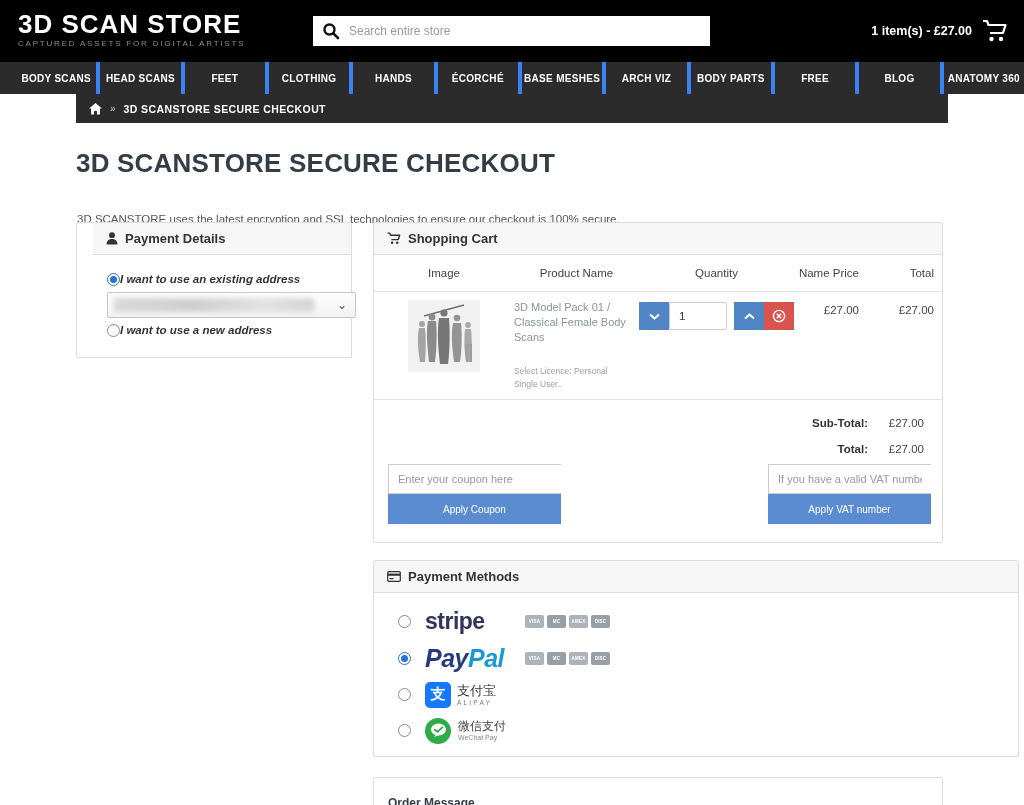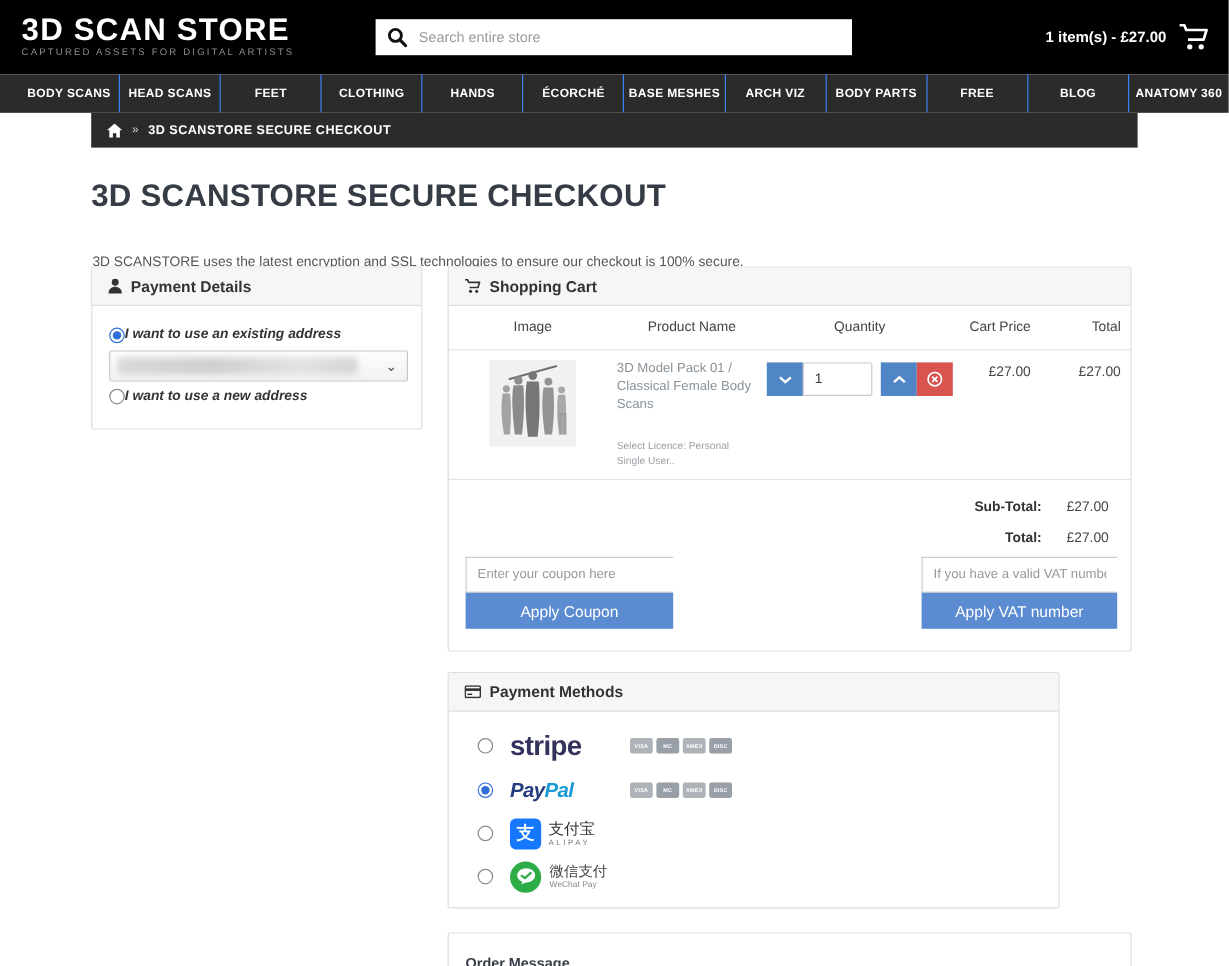--- a/index.html
+++ b/index.html
@@ -14,35 +14,35 @@
   .logo-title { color:#fff; font-size:26px; font-weight:bold; letter-spacing:1px; line-height:28px; }
   .logo-tag { color:#8d8d8d; font-size:8px; letter-spacing:1.8px; margin-top:1px; }
   .searchbox { position:absolute; left:313px; top:16px; width:397px; height:30px; background:#fff; display:flex; align-items:center; }
   .search-icon-wrap { width:36px; height:30px; display:flex; align-items:center; justify-content:center; flex:0 0 36px; }
   .searchbox input { flex:1; height:28px; border:none; outline:none; font-size:12px; color:#0c4a6e; font-family:"Liberation Sans",sans-serif; }
   .searchbox input::placeholder { color:#9a9a9a; }
   .cartinfo { position:absolute; right:16px; top:0; height:62px; display:flex; align-items:center; gap:10px; }
   .cartinfo .cart-text { color:#fff; font-size:12.5px; font-weight:bold; }
   
   .nav { position:absolute; left:0; top:62px; width:1024px; height:32px; background:#2b2b2b; display:flex; }
-  .nav-item { flex:1; display:flex; align-items:center; justify-content:center; color:#fff; font-size:10px; font-weight:bold; letter-spacing:.3px; border-left:1px solid #3b82f6; cursor:pointer; white-space:nowrap; }
+  .nav-item { flex:1; display:flex; align-items:center; justify-content:center; color:#fff; font-size:10px; font-weight:bold; letter-spacing:.3px; border-left:4px solid #3b82f6; cursor:pointer; white-space:nowrap; }
   .nav-item:first-child { border-left:none;margin-left:16px; }
   
   .breadcrumb { position:absolute; left:76px; top:94px; width:872px; height:29px; background:#2b2b2b; display:flex; align-items:center; padding-left:13px; gap:8px; }
   .breadcrumb .sep { color:#cfcfcf; font-size:10px; }
   .breadcrumb .bc-label { color:#fff; font-size:10.5px; font-weight:bold; letter-spacing:.4px; }
   
   .page-title { position:absolute; left:76px; top:148px; font-size:26px; font-weight:bold; color:#363c46; letter-spacing:.2px; }
   .page-sub { position:absolute; left:77px; top:193px; font-size:11.5px; color:#555;margin-top:20px; }
   
   .panel { position:absolute; background:#fff; border:1px solid #ddd; border-radius:2px; }
   .panel-head { height:32px; background:#f6f6f6; border-bottom:1px solid #ddd; display:flex; align-items:center; gap:7px; padding-left:13px; font-size:13px; font-weight:bold; color:#333; }
-  #payment-details { left:76px; top:222px; width:276px; height:136px; }
+  #payment-details { left:76px; top:222px; width:276px; height:136px;padding-left:16px; }
   #shopping-cart   { left:373px; top:222px; width:570px; height:321px; }
-  #payment-methods { left:373px; top:560px; width:510px; height:197px; }
+  #payment-methods { left:373px; top:560px; width:646px; height:197px; }
   #order-message   { left:373px; top:777px; width:570px; height:90px; }
   
   .pd-body { padding:12px 14px; }
   .radio-row { display:flex; align-items:flex-start; gap:0; margin:6px 0;font-style:italic; }
   .radio { width:13px; height:13px; border-radius:50%; border:1px solid #8a8a8a; background:#fff; flex:0 0 13px; position:relative; cursor:pointer; }
   .radio.checked { border:1.5px solid #2e6ed8; }
   .radio.checked::after { content:""; position:absolute; left:2px; top:2px; width:7px; height:7px; border-radius:50%; background:#2e6ed8; }
   .radio-label { font-size:11.5px; font-weight:bold; color:#333; }
   .select-box { margin:6px 0 6px 0; width:249px; height:26px; border:1px solid #c6c6c6; border-radius:2px; background:linear-gradient(#fdfdfd,#f2f2f2); position:relative; display:flex; align-items:center; cursor:pointer; }
   .select-blur { margin-left:6px; width:200px; height:14px; border-radius:3px; background:linear-gradient(90deg,#d8d8d8,#cfcfcf 40%,#e2e2e2 75%,#d5d5d5); filter:blur(2.5px); }
@@ -64,26 +64,26 @@
   .totals { margin-top:10px; }
   .totals-row { display:flex; justify-content:flex-end; align-items:center; height:26px; padding-right:18px; }
   .totals-label { font-size:11.5px; font-weight:bold; color:#333; width:70px; text-align:right; }
   .totals-value { font-size:11.5px; color:#444; width:56px; text-align:right; }
   .coupon-bar { position:absolute; left:14px; right:11px; top:241px; display:flex; justify-content:space-between; }
   .coupon-group { display:flex;flex-direction:column; }
   .coupon-group input { height:30px; border:1px solid #ccc; border-right:none; font-size:11px; color:#333; padding:0 9px; outline:none; font-family:"Liberation Sans",sans-serif; }
   .coupon-group input::placeholder { color:#999; }
   .coupon-input { width:173px; }
   .vat-input { width:163px; }
-  .apply-btn { height:30px; border:none; background:#5b8bd0; color:#fff; font-size:13px; padding:0 28px; cursor:pointer; font-family:"Liberation Sans",sans-serif; }
+  .apply-btn { height:30px; border:none; background:#5b8bd0; color:#fff; font-size:10px; padding:0 28px; cursor:pointer; font-family:"Liberation Sans",sans-serif; }
   
   .pm-body { padding:10px 0 0 24px; }
   .pm-row { display:flex; align-items:center; gap:14px; height:37px; }
   .stripe-logo { font-size:23px; font-weight:bold; color:#32325d; letter-spacing:-.5px; width:86px; }
-  .paypal-logo { font-size:17px; font-weight:bold; font-style:italic; width:86px; letter-spacing:-.5px; }
+  .paypal-logo { font-size:25px; font-weight:bold; font-style:italic; width:86px; letter-spacing:-.5px; }
   .paypal-logo .pay { color:#253b80; }
   .paypal-logo .pal { color:#1899d6; }
   .card-badges { display:flex; gap:3px; }
   .card-badge { width:19px; height:13px; border-radius:2px; background:#aeb3b9; color:#fff; font-size:4.5px; font-weight:bold; display:flex; align-items:center; justify-content:center; letter-spacing:.2px; }
   .card-badge.dark { background:#999fa6; }
   .alipay-logo { display:flex; align-items:center; gap:6px; }
   .alipay-sq { width:26px; height:26px; background:#1678ff; border-radius:5px; color:#fff; font-size:15px; font-weight:bold; display:flex; align-items:center; justify-content:center; }
   .alipay-cn { font-size:13px; color:#333; line-height:13px; }
   .alipay-en { font-size:6.5px; color:#777; letter-spacing:2.2px; margin-top:2px; }
   .wechat-logo { display:flex; align-items:center; gap:7px; }
@@ -186,21 +186,21 @@
           <circle cx="19" cy="20" r="2.4" fill="#333"></circle>
         </svg>
     </span>
     <span>Shopping Cart</span>
   </div>
 
   <div class="cart-grid cart-head-row">
     <div class="col">Image</div>
     <div class="col">Product Name</div>
     <div class="col">Quantity</div>
-    <div class="col right">Cart Price</div>
+    <div class="col right">Name Price</div>
     <div class="col right">Total</div>
   </div>
 
   <div class="cart-grid cart-row">
     <div>
       <div class="thumb">
         <svg width="72" height="72" viewBox="0 0 72 72">
           <rect width="72" height="72" fill="#f1f1f1"></rect>
           <line x1="16" y1="16" x2="56" y2="5" stroke="#6f6f6f" stroke-width="1.6"></line>
           <circle cx="24" cy="17" r="3.4" fill="#8b8b8b"></circle>

